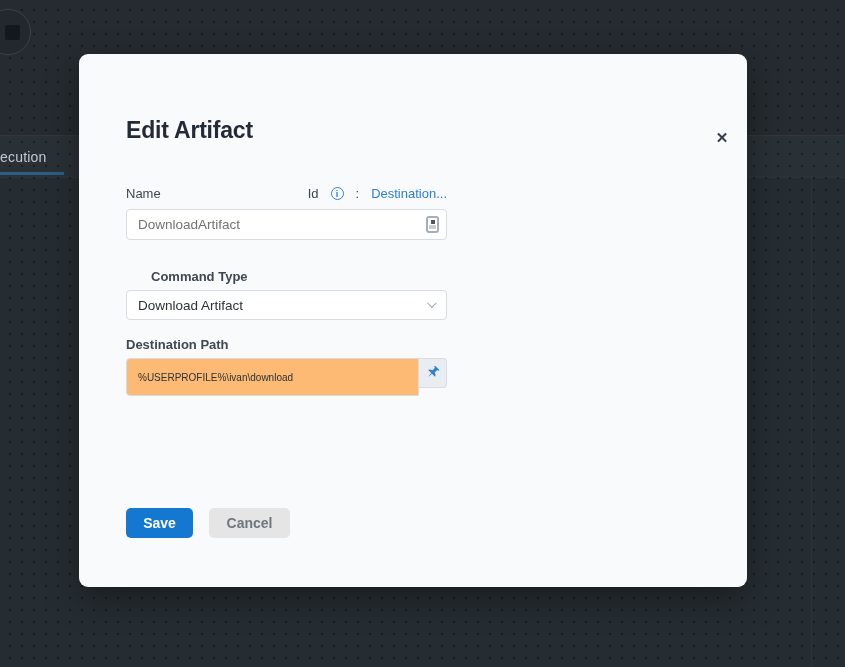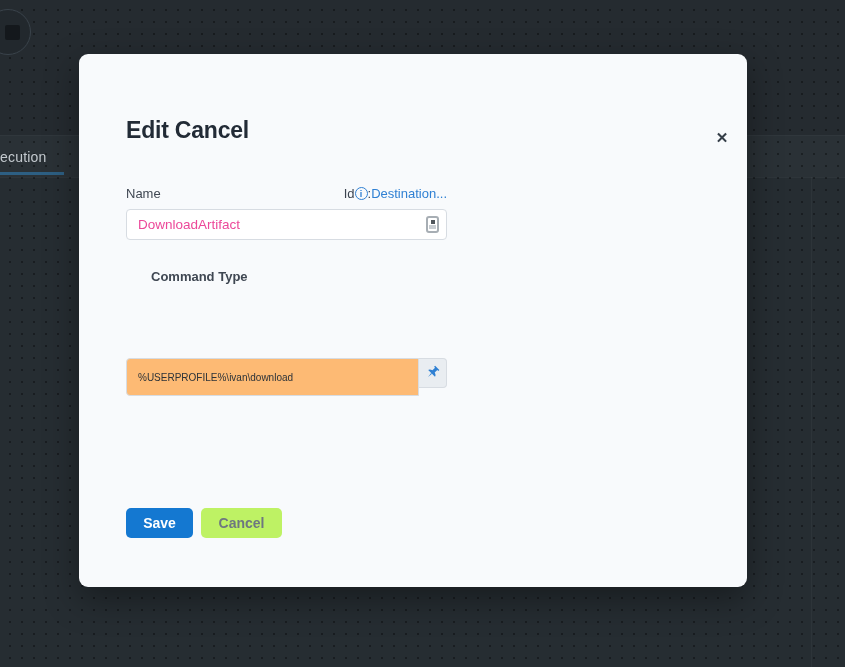--- a/index.html
+++ b/index.html
@@ -60,35 +60,35 @@
     position: absolute; left: 47px; top: 63px;
     font-size: 23px; font-weight: 700; color: #222b36;
     letter-spacing: -0.2px;
   }
 
   .form-col { position: absolute; left: 47px; width: 321px; }
 
   .field-label { font-size: 13px; font-weight: 400; color: #3f4752; }
 
   .name-row { top: 132px; display: flex; justify-content: space-between; align-items: center; }
-  .id-row { display: flex; align-items: center; gap: 0; font-size: 13px; color: #3c4450; }
+  .id-row { display: flex; align-items: center; gap: 12px; font-size: 13px; color: #3c4450; }
   .info-icon {
     display: inline-flex; align-items: center; justify-content: center;
     width: 13px; height: 13px; border-radius: 50%;
     border: 1px solid #2f80d3; color: #2f80d3;
     font-size: 9px; font-weight: 700; font-style: normal;
     cursor: pointer;
   }
   .id-link { color: #2f80d3; text-decoration: none; cursor: pointer; }
 
   .text-input-wrap { top: 155px; position: absolute; }
   .text-input {
     width: 321px; height: 31px;
     border: 1px solid #d7dce2; border-radius: 4px;
-    background: #ffffff; color: #ec4899;
+    background: #ffffff; color: #737373;
     font-size: 13.5px; font-family: "Liberation Sans", sans-serif;
     padding: 0 30px 0 11px; outline: none;
   }
   .autofill-icon {
     position: absolute; right: 8px; top: 7px;
     width: 13px; height: 17px;
     border: 2px solid #a7aeb4; border-radius: 3px;
     display: flex; flex-direction: column; align-items: center; justify-content: center; gap: 1px;
   }
   .autofill-head { width: 4px; height: 4px; background: #50565c; }
@@ -121,31 +121,31 @@
   }
   .pin-button {
     width: 28px; height: 30px;
     border: 1px solid #d7dce2; border-left: none;
     border-radius: 0 4px 4px 0;
     background: #e9edf1;
     display: flex; align-items: center; justify-content: center;
     cursor: pointer;
   }
 
-  .buttons-row { top: 454px; position: absolute; display: flex; gap: 8px; }
+  .buttons-row { top: 454px; position: absolute; display: flex; gap: 16px; }
   .save-button {
     width: 67px; height: 30px;
     background: #1478d1; color: #ffffff;
     border: none; border-radius: 5px;
     font-size: 14px; font-weight: 700; font-family: "Liberation Sans", sans-serif;
     cursor: pointer;
   }
   .cancel-button {
     width: 81px; height: 30px;
-    background: #bef264; color: #6e7780;
+    background: #e5e5e5; color: #6e7780;
     border: none; border-radius: 5px;
     font-size: 14px; font-weight: 700; font-family: "Liberation Sans", sans-serif;
     cursor: pointer;
   }
 </style>
 </head>
 <body>
 
 <div class="bg">
   <div class="bg-band bg-header"></div>
@@ -159,42 +159,47 @@
   </div>
 
   <div class="bg-tab">ecution</div>
   <div class="bg-tab-underline"></div>
 </div>
 
 <div class="modal">
 
   <div class="close-button">✕</div>
 
-  <div class="modal-title">Edit Cancel</div>
+  <div class="modal-title">Edit Artifact</div>
 
   <div class="form-col name-row">
     <span class="field-label">Name</span>
     <span class="id-row">
       <span>Id</span>
       <span class="info-icon">i</span>
       <span>:</span>
       <a class="id-link">Destination...</a>
     </span>
   </div>
 
   <div class="form-col text-input-wrap">
     <input class="text-input" type="text" value="DownloadArtifact" style="">
     <span class="autofill-icon">
       <span class="autofill-head"></span>
       <span class="autofill-body"></span>
     </span>
   </div>
 
   <div class="form-col field-label cmdtype-label" style="position:absolute; font-weight:600;margin-left:25px;">Command Type</div>
-
+  <div class="form-col select-wrap">
+    <div class="select-box">Download Artifact</div>
+    <span class="chevron-down-icon"></span>
+  </div>
+
+  <div class="form-col field-label dest-label" style="position:absolute; font-weight:600;">Destination Path</div>
   <div class="form-col dest-group">
     <input class="dest-input" type="text" value="%USERPROFILE%\ivan\download" style="">
     <button class="pin-button">
       <svg width="16" height="16" viewBox="0 0 16 16">
         <g transform="rotate(45 8 7)" fill="#2f80d3">
           <path d="M5 1 L11 1 L11 2.5 L9.6 2.5 L9.6 6.2 C11.8 6.7 12.8 8.1 12.8 9 L3.2 9 C3.2 8.1 4.2 6.7 6.4 6.2 L6.4 2.5 L5 2.5 Z"></path>
           <path d="M7.4 9 L8.6 9 L8 14 Z"></path>
         </g>
       </svg>
     </button>

